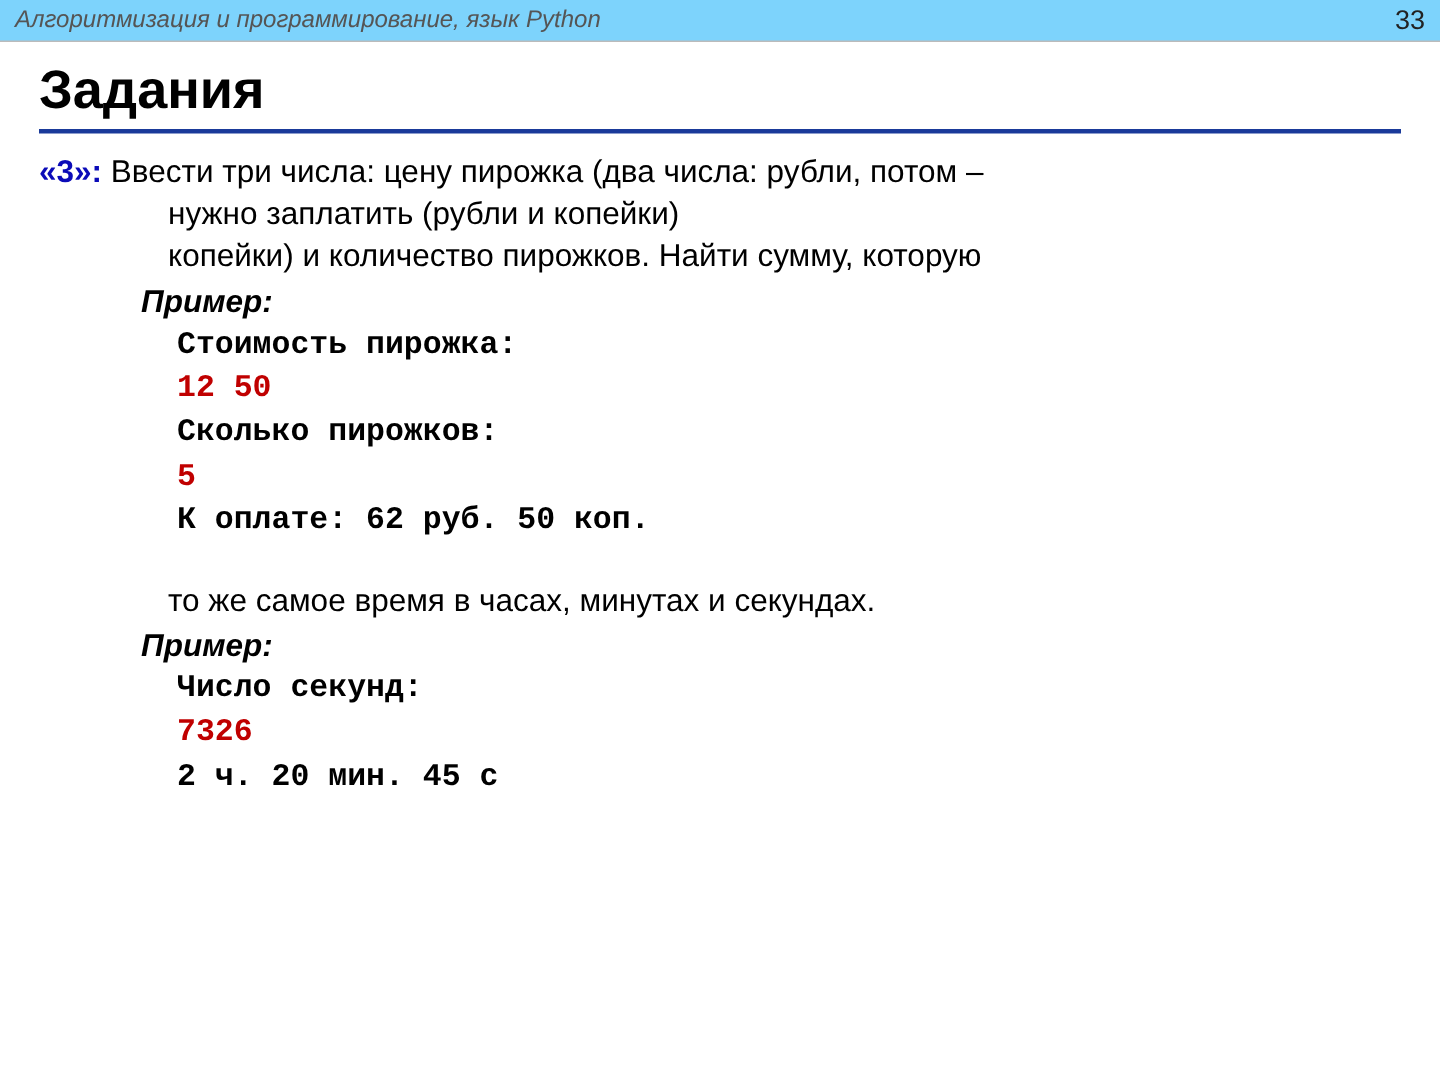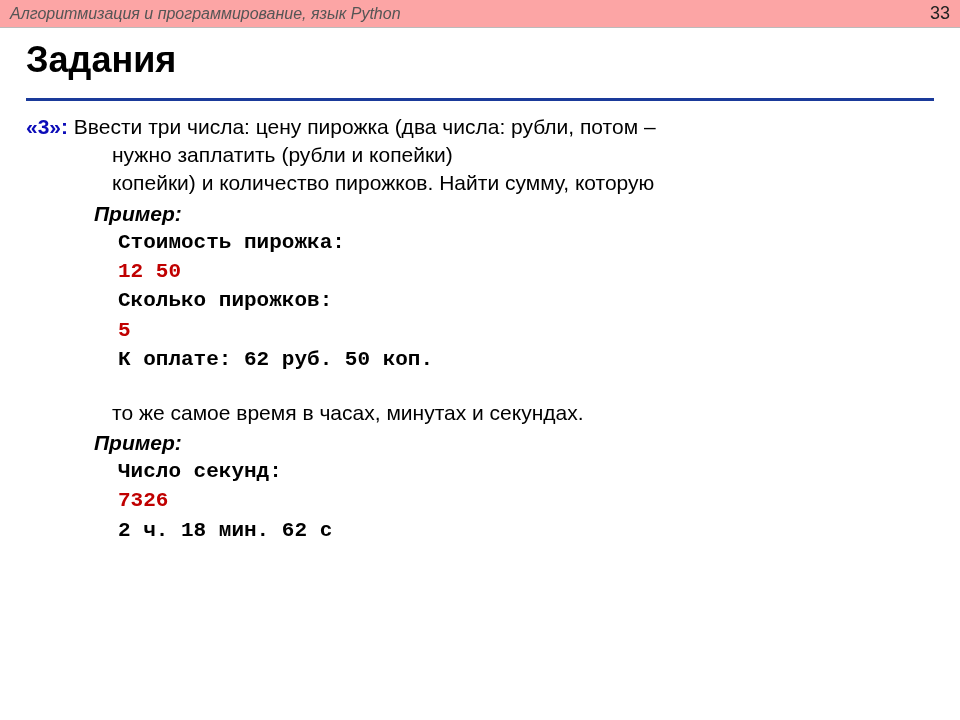--- a/index.html
+++ b/index.html
@@ -9,21 +9,21 @@
     }
     body {
       width: 960px;
       height: 720px;
       font-family: Arial, Helvetica, sans-serif;
       background: #ffffff;
       color: #000000;
       overflow: hidden;
     }
     .header-bar {
-      background: #fca5a5;
+      background: #7dd3fc;
       height: 28px;
       display: flex;
       align-items: center;
       justify-content: space-between;
       padding: 0 10px;
       border-bottom: 1px solid #bbb;
     }
     .header-title {
       font-style: italic;
       font-size: 16px;
@@ -35,21 +35,21 @@
       color: #222;
     }
     .content {
       padding: 12px 26px 0 26px;
     }
     .main-heading {
       font-size: 36px;
       font-weight: bold;
       color: #000;
       border-bottom: 3px solid #1a3a9a;
-      padding-bottom: 18px;
+      padding-bottom: 6px;
       margin-bottom: 12px;
       line-height: 1.1;
     }
     .task-block {
       margin-bottom: 24px;
     }
     .task-line-1 {
       font-size: 21px;
       line-height: 1.35;
     }
@@ -107,17 +107,17 @@
       <div>К оплате: 62 руб. 50 коп.</div>
     </div>
   </div>
 
   <div class="task-block">
     <div class="task-cont">то же самое время в часах, минутах и секундах.</div>
     <div class="example-label">Пример:</div>
     <div class="code-block">
       <div>Число секунд:</div>
       <div class="red">7326</div>
-      <div>2 ч. 18 мин. 62 с</div>
+      <div>2 ч. 20 мин. 45 с</div>
     </div>
   </div>
 
 </div>
 
 </body></html>

